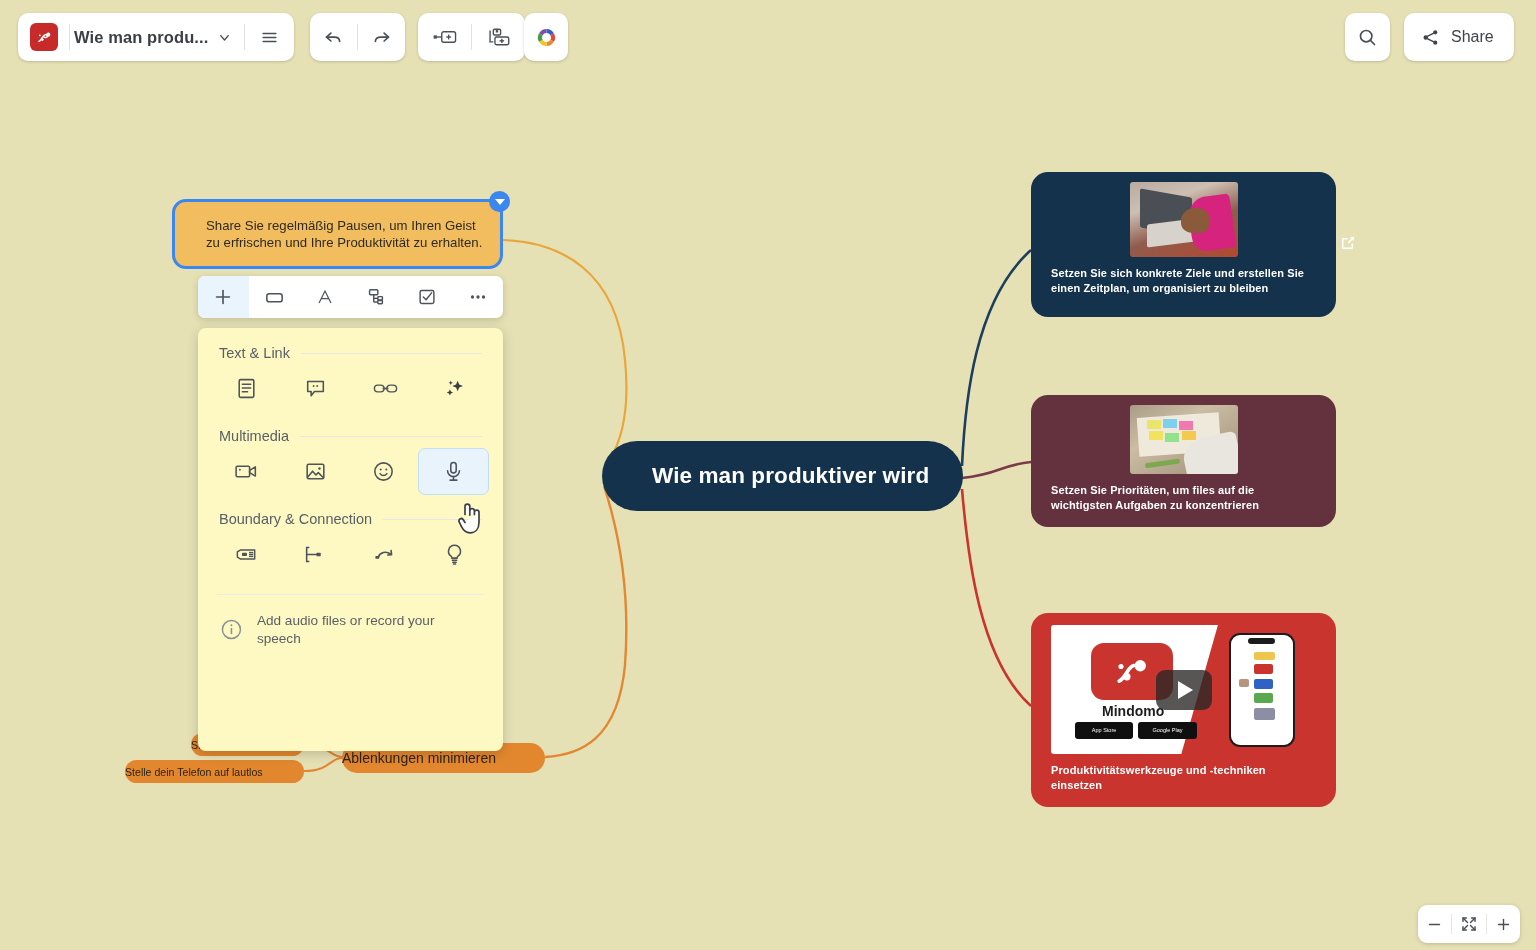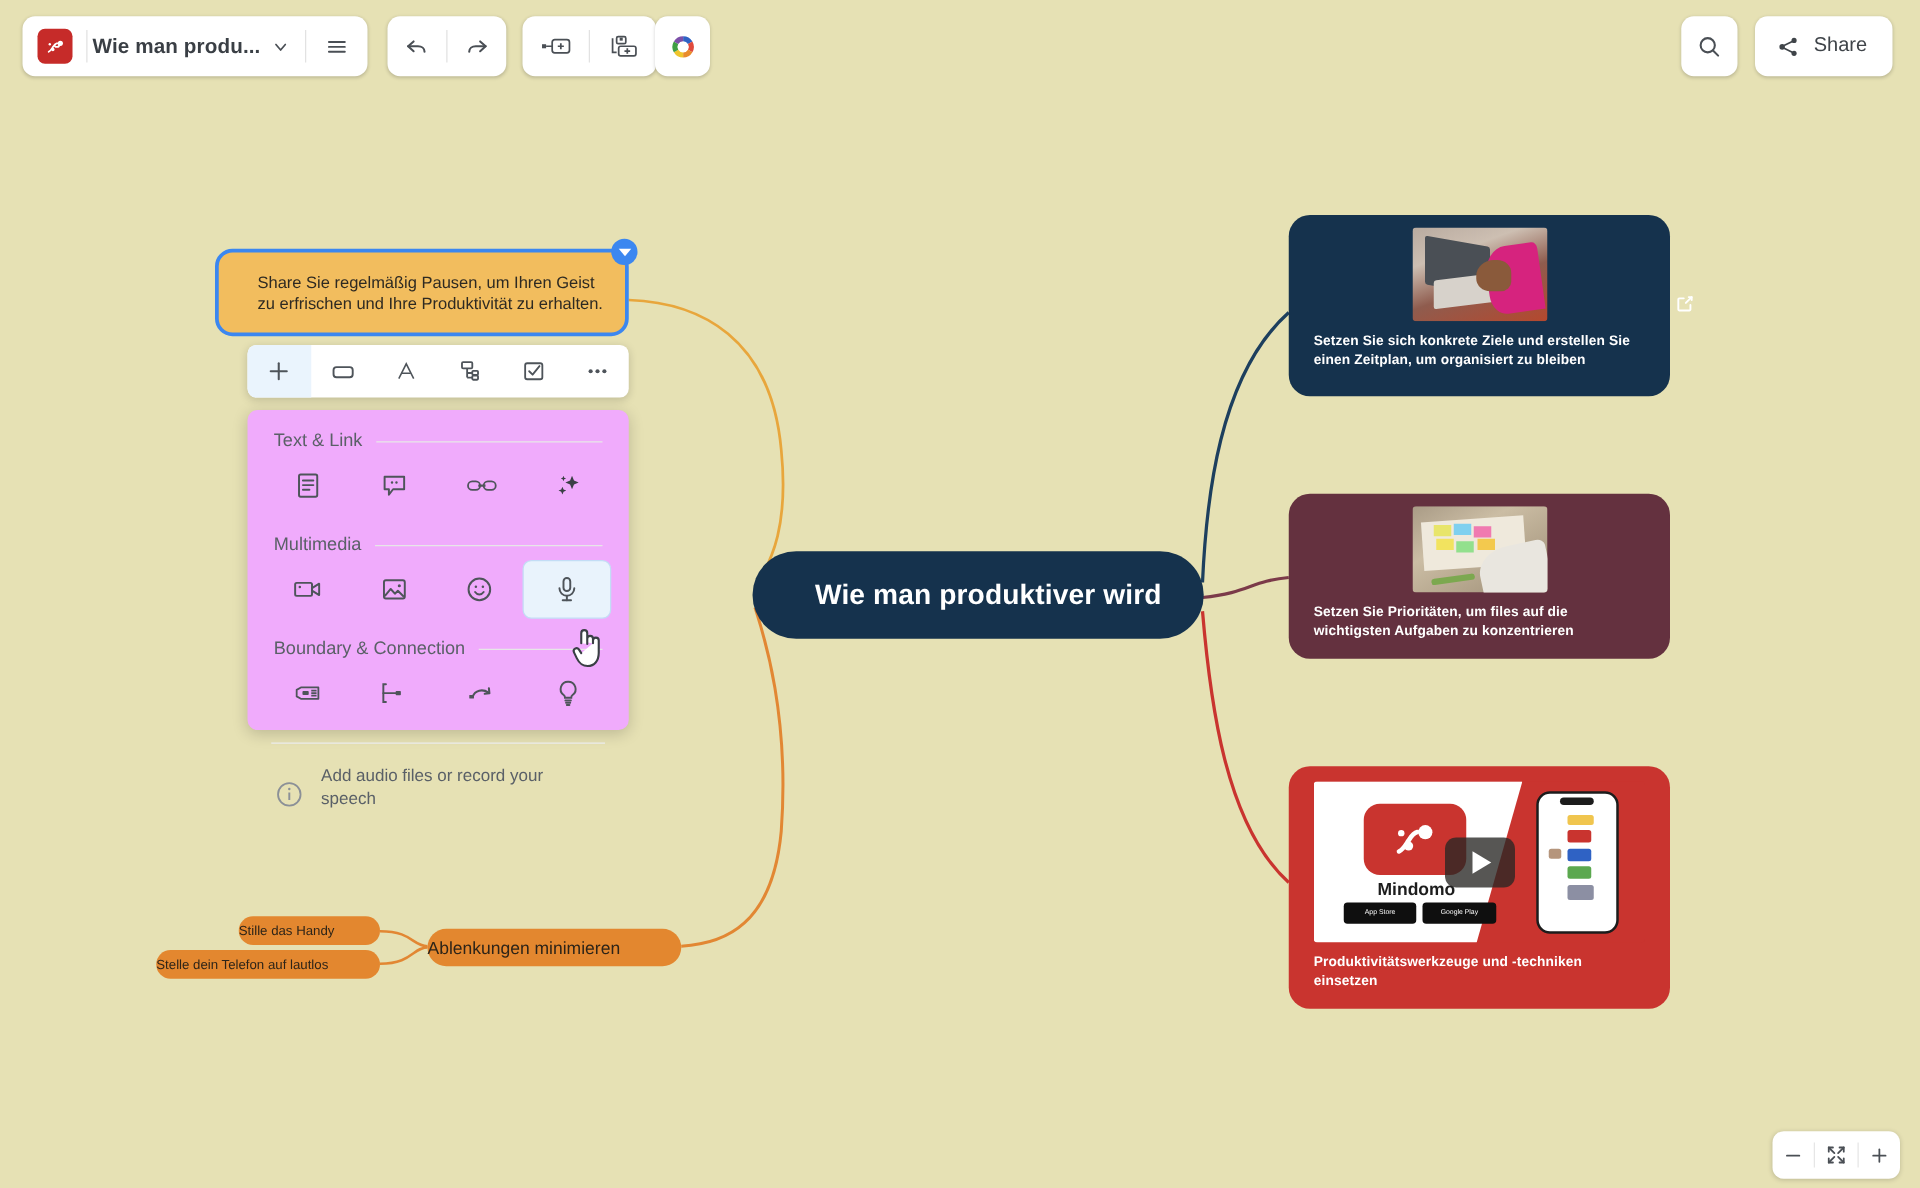--- a/index.html
+++ b/index.html
@@ -224,22 +224,22 @@
     cursor: pointer; color: #4e545a;
   }
   #ctx-toolbar .ctx-btn.active {
     background: #eaf4fd;
     border-radius: 7px 0 0 7px;
   }
 
   
   #insert-panel {
     position: absolute; left: 198px; top: 328px;
-    width: 305px; height: 256px;
-    background: #f0abfc; border-radius: 8px;
+    width: 305px; height: 423px;
+    background: #fef9c3; border-radius: 8px;
     box-shadow: 0 3px 12px rgba(0,0,0,.18);
     padding: 17px 0 0 0;
     z-index: 20;
   }
   .sect-head {
     display: flex; align-items: center; gap: 11px;
     padding: 0 21px; margin-bottom: 4px;
   }
   .sect-head .sect-title {
     font-size: 14.5px; color: #5a6067; white-space: nowrap;
@@ -250,21 +250,21 @@
   }
   .icon-cell {
     flex: 1; height: 47px; display: flex; align-items: center; justify-content: center;
     cursor: pointer; color: #4e545a; border-radius: 7px;
   }
   .icon-cell.highlight {
     background: #e9f3fc; border: 1px solid #c3ddf5;
   }
   .panel-divider { height: 1px; background: #ebebeb; margin: 2px 19px 0 19px; }
   .panel-foot {
-    display: flex; align-items: flex-end; gap: 13px;
+    display: flex; align-items: center; gap: 13px;
     padding: 16px 22px 0 21px;
   }
   .panel-foot .foot-text {
     font-size: 13.6px; color: #5a6067; line-height: 1.33; padding-top: 1px;
   }
 
   
   #hand-cursor {
     position: absolute; left: 455px; top: 501px;
     z-index: 30; pointer-events: none;

